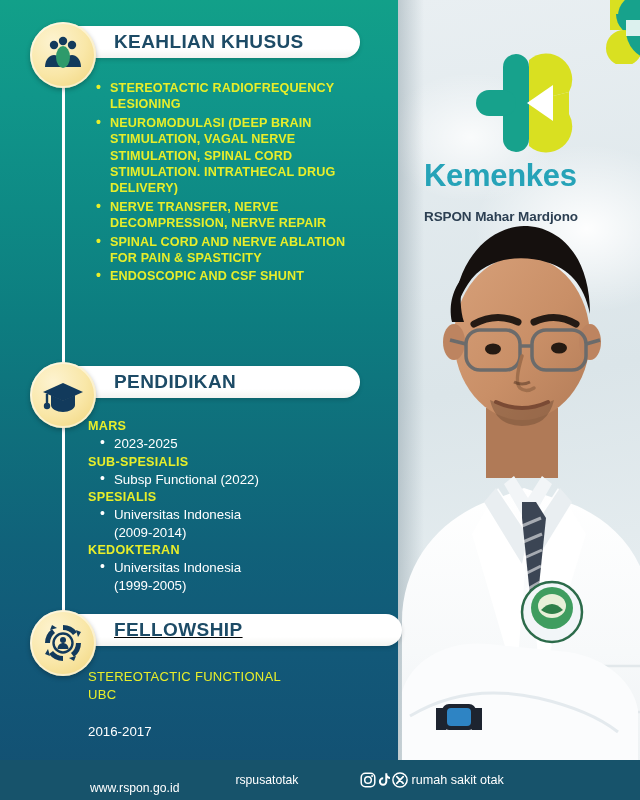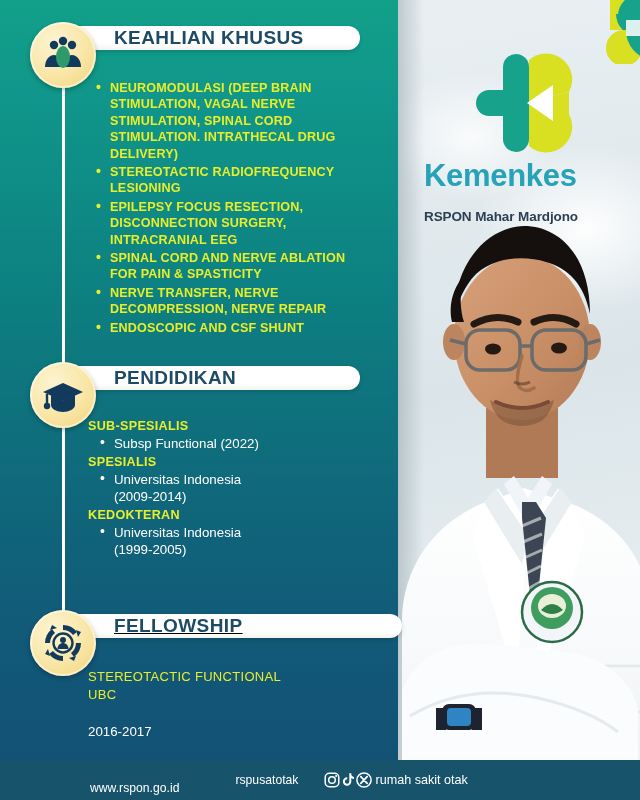--- a/index.html
+++ b/index.html
@@ -72,21 +72,21 @@
   .tl-line {
     position: absolute; left: 62px; width: 3px;
     background: #ffffff; border-radius: 2px; z-index: 2;
   }
   .tl-line.a { top: 70px;  height: 300px; }
   .tl-line.b { top: 412px; height: 206px; }
 
   
   .sec { position: absolute; left: 0; z-index: 4; }
   .sec .pill {
-    position: absolute; left: 56px; height: 24px;
+    position: absolute; left: 56px; height: 32px;
     background: linear-gradient(180deg,#ffffff 0%,#ffffff 72%,#f3f3f0 100%);
     border-radius: 22px;
     box-shadow: 0 2px 4px rgba(0,0,0,.16);
     display: flex; align-items: center;
   }
   .sec .pill .title {
     margin-left: 58px;
     font-size: 19px; font-weight: 700; color: #1d4b66;
     letter-spacing: .4px;
   }
@@ -143,21 +143,21 @@
   }
 
   
   .footer {
     position: absolute; left: 0; bottom: 0; width: 640px; height: 40px;
     background: #17536b;
     display: flex; align-items: center; z-index: 8;
   }
   .footer .f-web { margin-left: 90px; color:#fff; font-size: 12.2px; margin-top: 16px; }
   .footer .f-handle { margin-left: 56px; color:#fff; font-size: 12.2px; }
-  .footer .f-social { margin-left: 26px; display: flex; align-items: center; gap: 0; text-align: right; }
+  .footer .f-social { margin-left: 62px; display: flex; align-items: center; gap: 0; text-align: right; }
   .footer .f-social .s-ico { width: 16px; height: 16px; display:block; }
   .footer .f-sname { color:#fff; font-size: 12.6px; margin-left: 3px; }
 </style>
 </head>
 <body>
 
 <div id="poster">
 
   <div class="photo-panel">
     <div class="sky"></div>
@@ -298,44 +298,47 @@
         <circle cx="22" cy="8" r="4.2" fill="#123a5c"></circle>
         <path d="M4 34 c0 -8 5 -12 9 -12 c4 0 9 4 9 12 z" fill="#123a5c"></path>
         <path d="M22 34 c0 -8 5 -12 9 -12 c4 0 9 4 9 12 z" fill="#123a5c"></path>
         <ellipse cx="22" cy="24" rx="7" ry="11" fill="#2e9a6b"></ellipse>
       </svg>
     </div>
   </div>
 
   <div class="body-block" style="left:96px; top:80px; width:268px;">
     <ul class="khusus">
+      <li>STEREOTACTIC RADIOFREQUENCY LESIONING</li>
       <li>NEUROMODULASI (DEEP BRAIN STIMULATION, VAGAL NERVE STIMULATION, SPINAL CORD STIMULATION. INTRATHECAL DRUG DELIVERY)</li>
-      <li>STEREOTACTIC RADIOFREQUENCY LESIONING</li>
-      <li>EPILEPSY FOCUS RESECTION, DISCONNECTION SURGERY, INTRACRANIAL EEG</li>
+      <li>NERVE TRANSFER, NERVE DECOMPRESSION, NERVE REPAIR</li>
       <li>SPINAL CORD AND NERVE ABLATION FOR PAIN &amp; SPASTICITY</li>
-      <li>NERVE TRANSFER, NERVE DECOMPRESSION, NERVE REPAIR</li>
       <li>ENDOSCOPIC AND CSF SHUNT</li>
     </ul>
   </div>
 
   <div class="sec" style="top:362px">
     <div class="pill" style="top:4px; width:304px;">
       <span class="title">PENDIDIKAN</span>
     </div>
     <div class="badge">
       <svg width="44" height="44" viewBox="0 0 44 44">
         <path d="M22 10 L42 19 L22 28 L2 19 z" fill="#123a5c"></path>
         <path d="M10 22 v10 c0 4 6 7 12 7 c6 0 12 -3 12 -7 v-10 l-12 5.5 z" fill="#123a5c"></path>
         <line x1="6" y1="21" x2="6" y2="31" stroke="#123a5c" stroke-width="2.4"></line>
         <circle cx="6" cy="33" r="3.2" fill="#123a5c"></circle>
       </svg>
     </div>
   </div>
 
   <div class="body-block" style="left:88px; top:418px; width:276px;">
+    <div class="edu-group">
+      <div class="edu-head">MARS</div>
+      <div class="edu-item">2023-2025</div>
+    </div>
     <div class="edu-group">
       <div class="edu-head">SUB-SPESIALIS</div>
       <div class="edu-item">Subsp Functional (2022)</div>
     </div>
     <div class="edu-group">
       <div class="edu-head">SPESIALIS</div>
       <div class="edu-item">Universitas Indonesia
 (2009-2014)</div>
     </div>
     <div class="edu-group">

